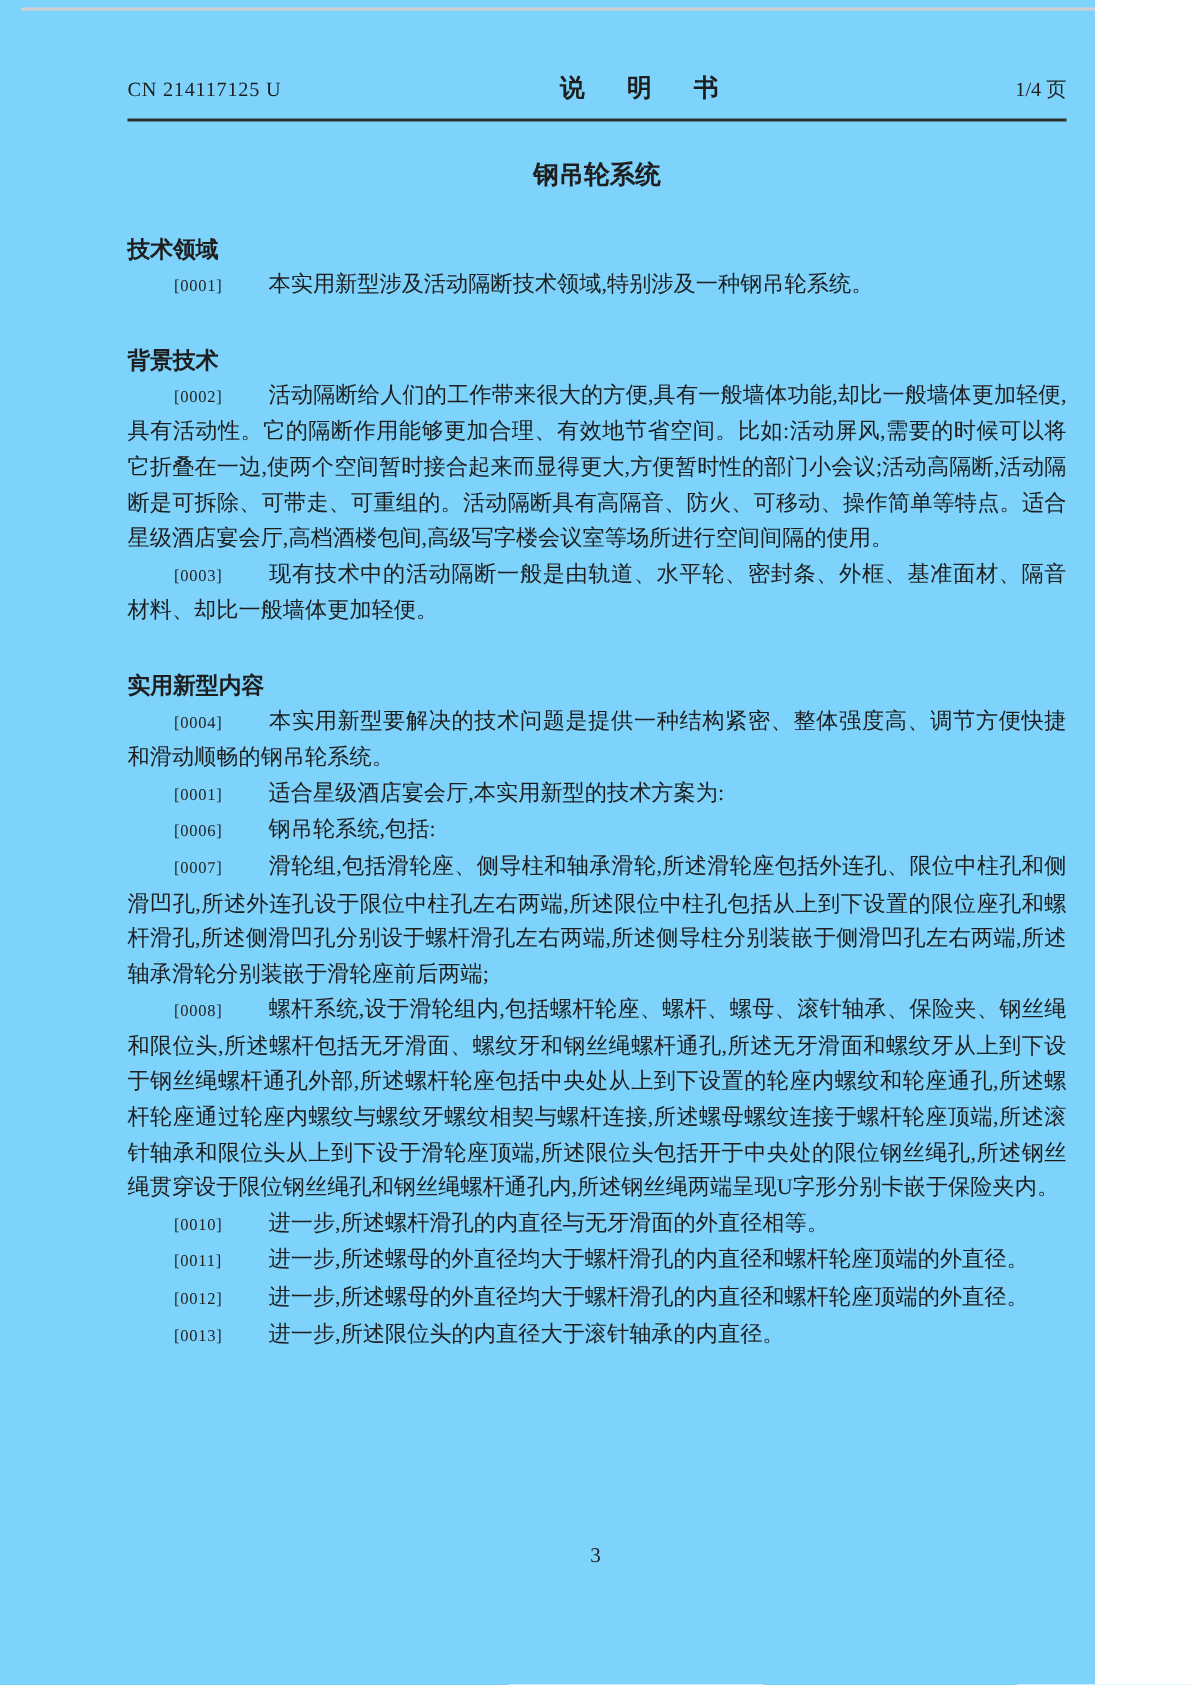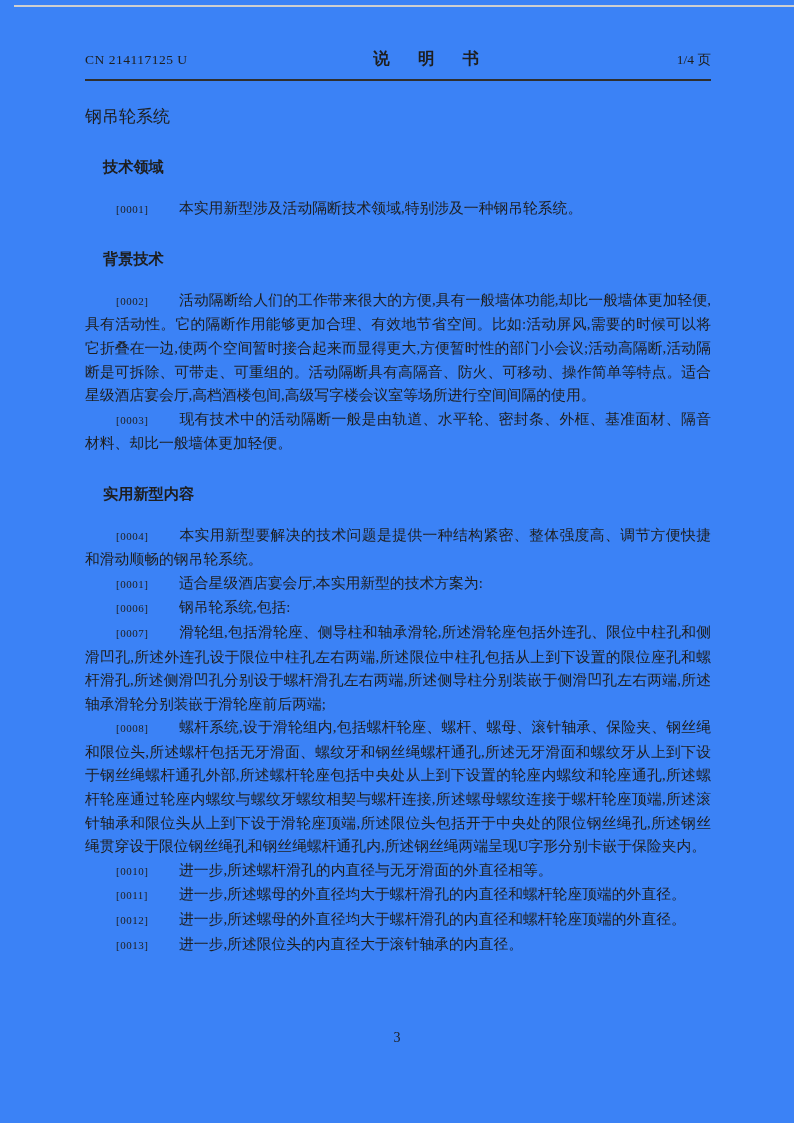--- a/index.html
+++ b/index.html
@@ -2,23 +2,23 @@
 <html lang="zh"><head>
 <meta charset="utf-8">
 <style>
   html, body {
     margin: 0;
     padding: 0;
     background: #ffffff;
   }
   .page {
     position: relative;
-    width: 794px;
+    width: 730px;
     height: 1123px;
-    background: #3b82f6;
+    background: #7dd3fc;
     overflow: hidden;
     font-family: "Liberation Serif", "DejaVu Serif", serif;
     color: #1e1e1e;
   }
   .scan-edge-top {
     position: absolute;
     top: 5px;
     left: 14px;
     right: 0;
     height: 2px;
@@ -49,32 +49,33 @@
     letter-spacing: 12px;
     margin-left: 0; 
     white-space: nowrap;
   }
   .page-indicator {
     font-size: 13.5px;
     white-space: nowrap;
   }
   .doc-title {
     margin: 24px 0 0 0;
+    text-align: center;
     font-size: 17px;
-    font-weight: normal;
+    font-weight: bold;
     line-height: 24px;
   }
   .section {
     margin-top: 26px;
   }
   .section-heading {
     font-size: 15.2px;
     font-weight: bold;
     line-height: 23.6px;
-    margin: 18px;
+    margin: 0;
   }
   .para {
     font-size: 14.8px;
     line-height: 23.6px;
     text-align: justify;
     margin: 0;
   }
   .para-num {
     display: inline-block;
     width: 63px;

